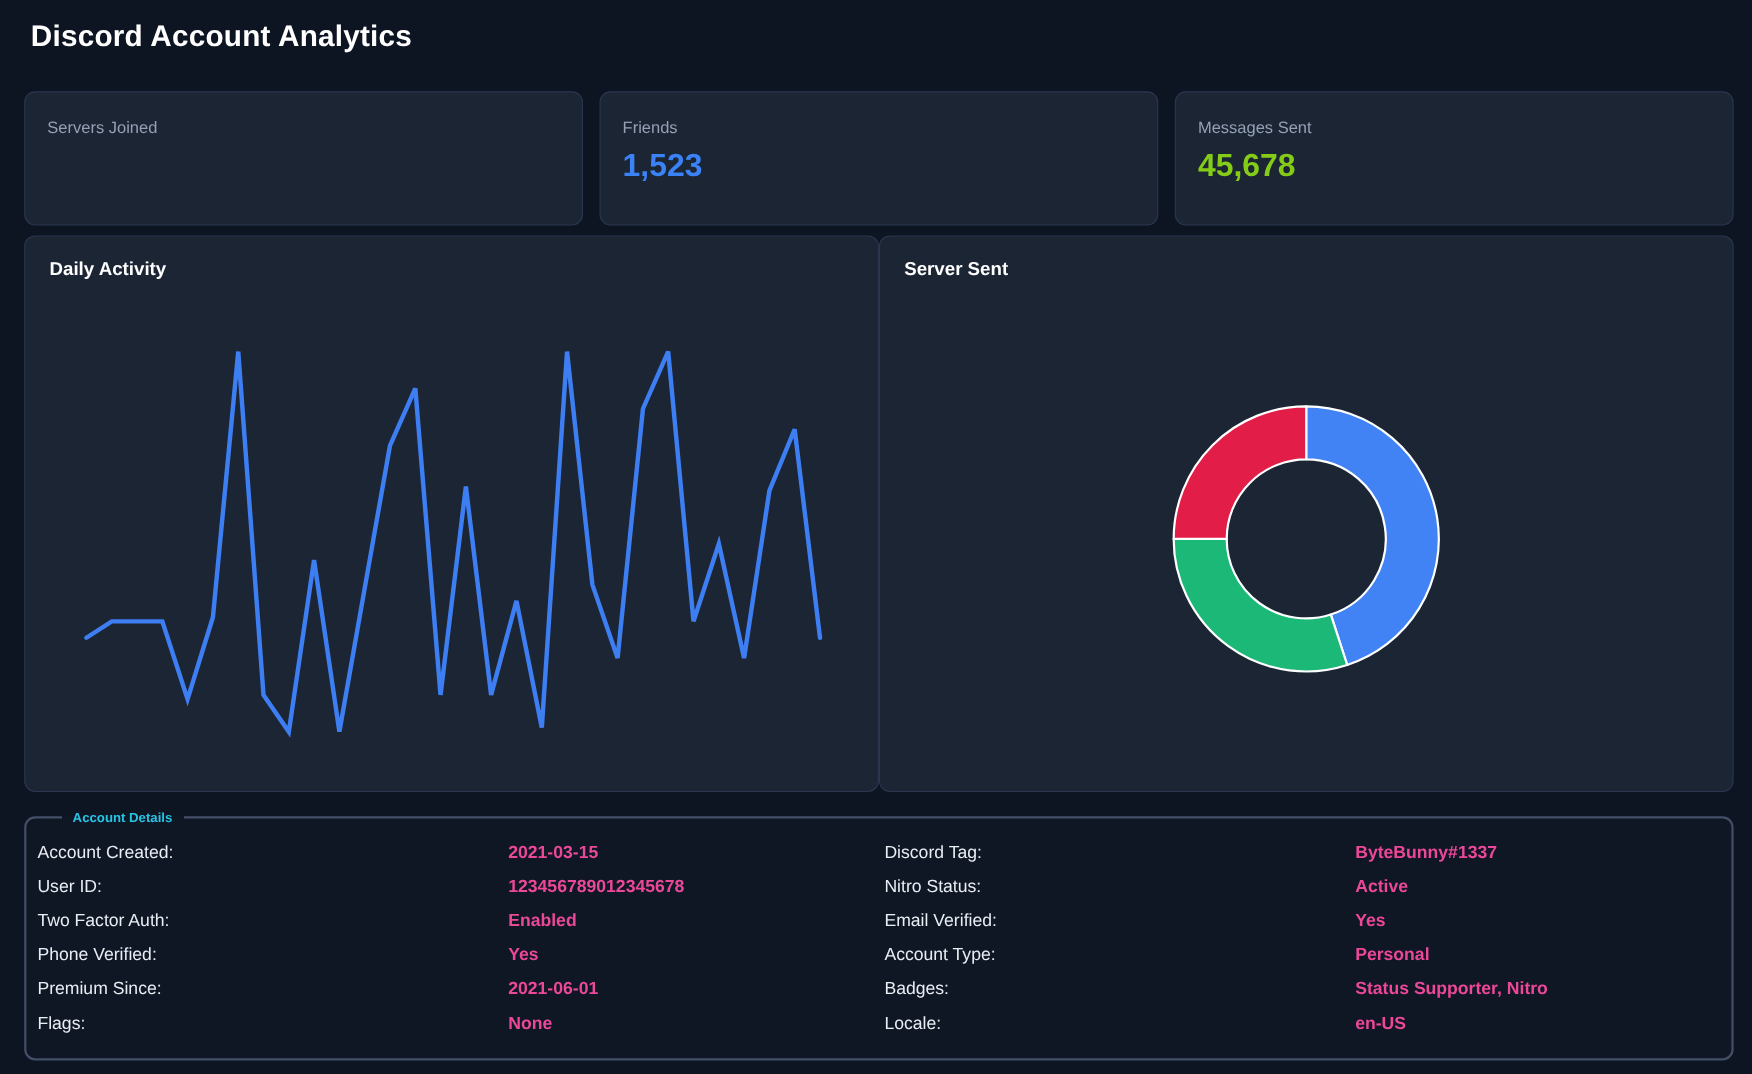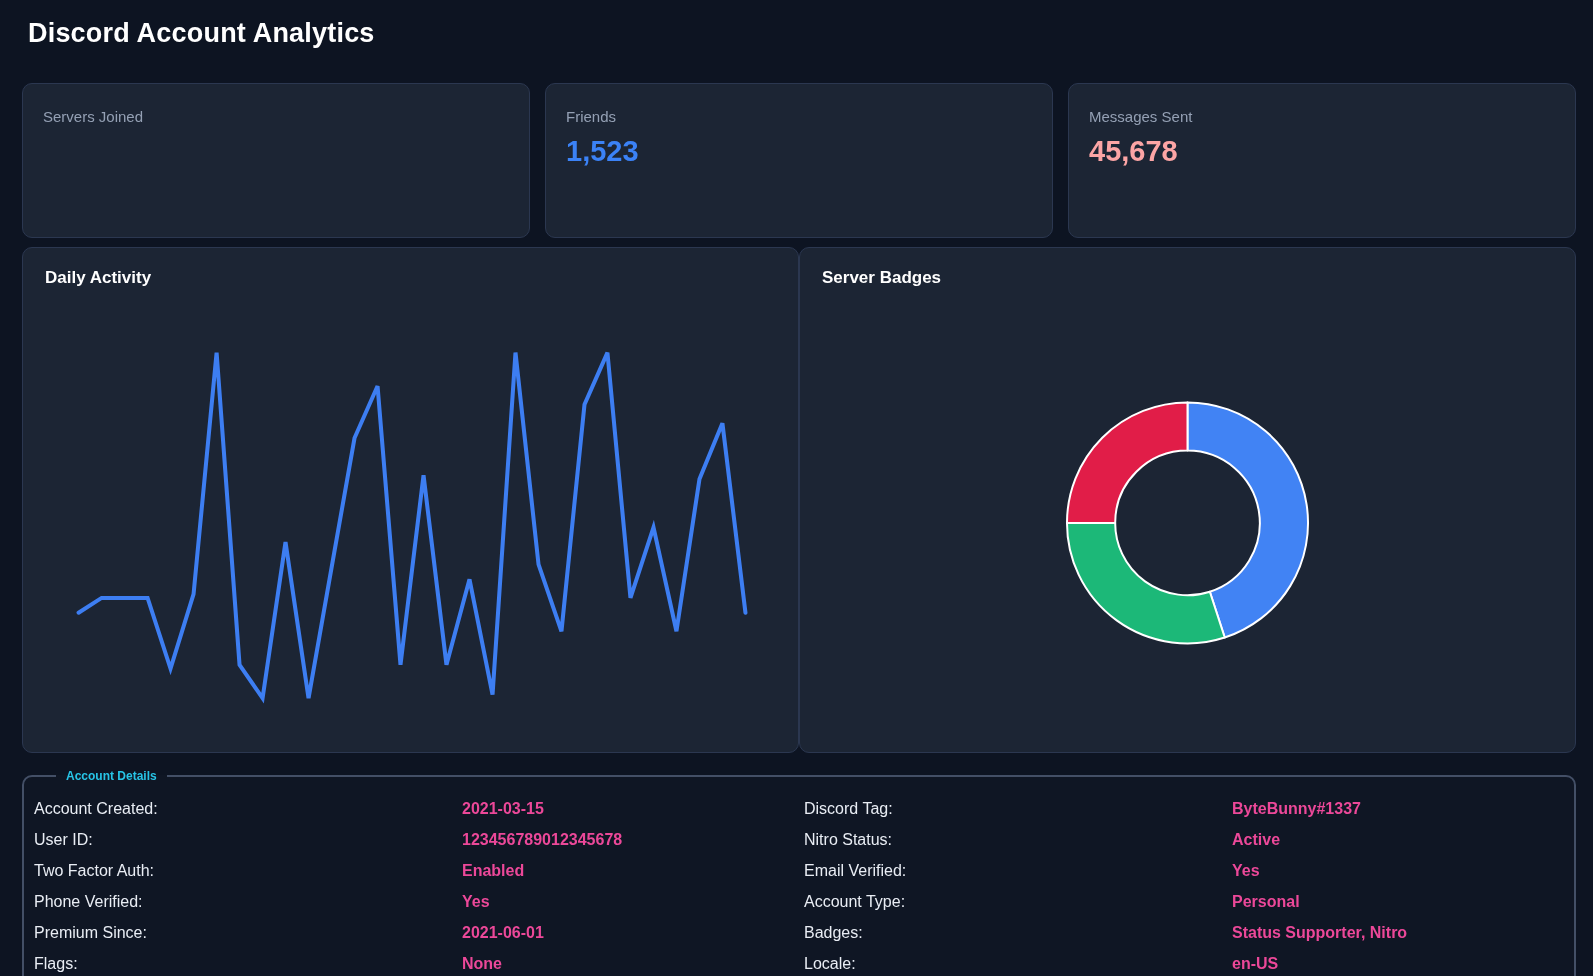--- a/index.html
+++ b/index.html
@@ -18,21 +18,21 @@
   }
   .stats-row {
     margin-top: 34px;
     display: grid; grid-template-columns: repeat(3, 1fr); gap: 15px;
   }
   .card {
     background: #1c2534;
     border: 1px solid #2b3750;
     border-radius: 10px;
   }
-  .stat-card { height: 155px; padding: 24px 20px; }
+  .stat-card { height: 122px; padding: 24px 20px; }
   .stat-label { font-size: 15px; color: #94a0b4; }
   .stat-value { margin-top: 10px; font-size: 29px; font-weight: bold; }
   .charts-row {
     margin-top: 9px;
     display: grid; grid-template-columns: 1fr 1fr; 
   }
   .chart-card { height: 506px; position: relative; padding: 20px 22px; }
   .chart-title { font-size: 17px; font-weight: bold; color: #ffffff; }
   .chart-svg { position: absolute; inset: 0; width: 100%; height: 100%; }
   fieldset.details-fieldset {
@@ -65,33 +65,33 @@
   <div class="stats-row">
     <div class="card stat-card">
       <div class="stat-label">Servers Joined</div>
     </div>
     <div class="card stat-card">
       <div class="stat-label">Friends</div>
       <div class="stat-value" style="color: rgb(59, 130, 246);">1,523</div>
     </div>
     <div class="card stat-card">
       <div class="stat-label">Messages Sent</div>
-      <div class="stat-value" style="color: #fca5a5;">45,678</div>
+      <div class="stat-value" style="color: #84cc16;">45,678</div>
     </div>
   </div>
 
   <div class="charts-row">
     <div class="card chart-card">
       <div class="chart-title">Daily Activity</div>
       <svg id="line-chart" class="chart-svg" viewBox="0 0 767 506" preserveAspectRatio="none">
           <polyline points="55.0,366.2 77.8,351.3 100.5,351.3 123.3,351.3 146.0,422.2 168.8,347.5 191.6,105.0 214.3,418.4 237.1,452.0 259.8,295.3 282.6,452.0 305.3,321.4 328.1,190.8 350.9,138.6 373.6,418.4 396.4,228.1 419.1,418.4 441.9,332.6 464.7,448.3 487.4,105.0 510.2,317.7 532.9,384.8 555.7,157.2 578.4,105.0 601.2,351.3 624.0,280.4 646.7,384.8 669.5,231.9 692.2,175.9 715.0,366.2" fill="none" stroke="#3d7ef2" stroke-width="4" stroke-linecap="round"></polyline>
         </svg>
     </div>
     <div class="card chart-card">
-      <div class="chart-title">Server Badges</div>
+      <div class="chart-title">Server Sent</div>
       <svg id="donut-chart" class="chart-svg" viewBox="0 0 775 506" preserveAspectRatio="xMidYMid meet">
           <path d="M 387.50 155.00 A 121 121 0 0 1 424.89 391.08 L 409.93 345.05 A 72.6 72.6 0 0 0 387.50 203.40 Z" fill="#4183f4" stroke="#ffffff" stroke-width="2" stroke-linejoin="round"></path>
           <path d="M 424.89 391.08 A 121 121 0 0 1 266.50 276.00 L 314.90 276.00 A 72.6 72.6 0 0 0 409.93 345.05 Z" fill="#1cb878" stroke="#ffffff" stroke-width="2" stroke-linejoin="round"></path>
           <path d="M 266.50 276.00 A 121 121 0 0 1 387.50 155.00 L 387.50 203.40 A 72.6 72.6 0 0 0 314.90 276.00 Z" fill="#e11d48" stroke="#ffffff" stroke-width="2" stroke-linejoin="round"></path>
         </svg>
     </div>
   </div>
 
   <fieldset class="details-fieldset">
     <legend>Account Details</legend>

